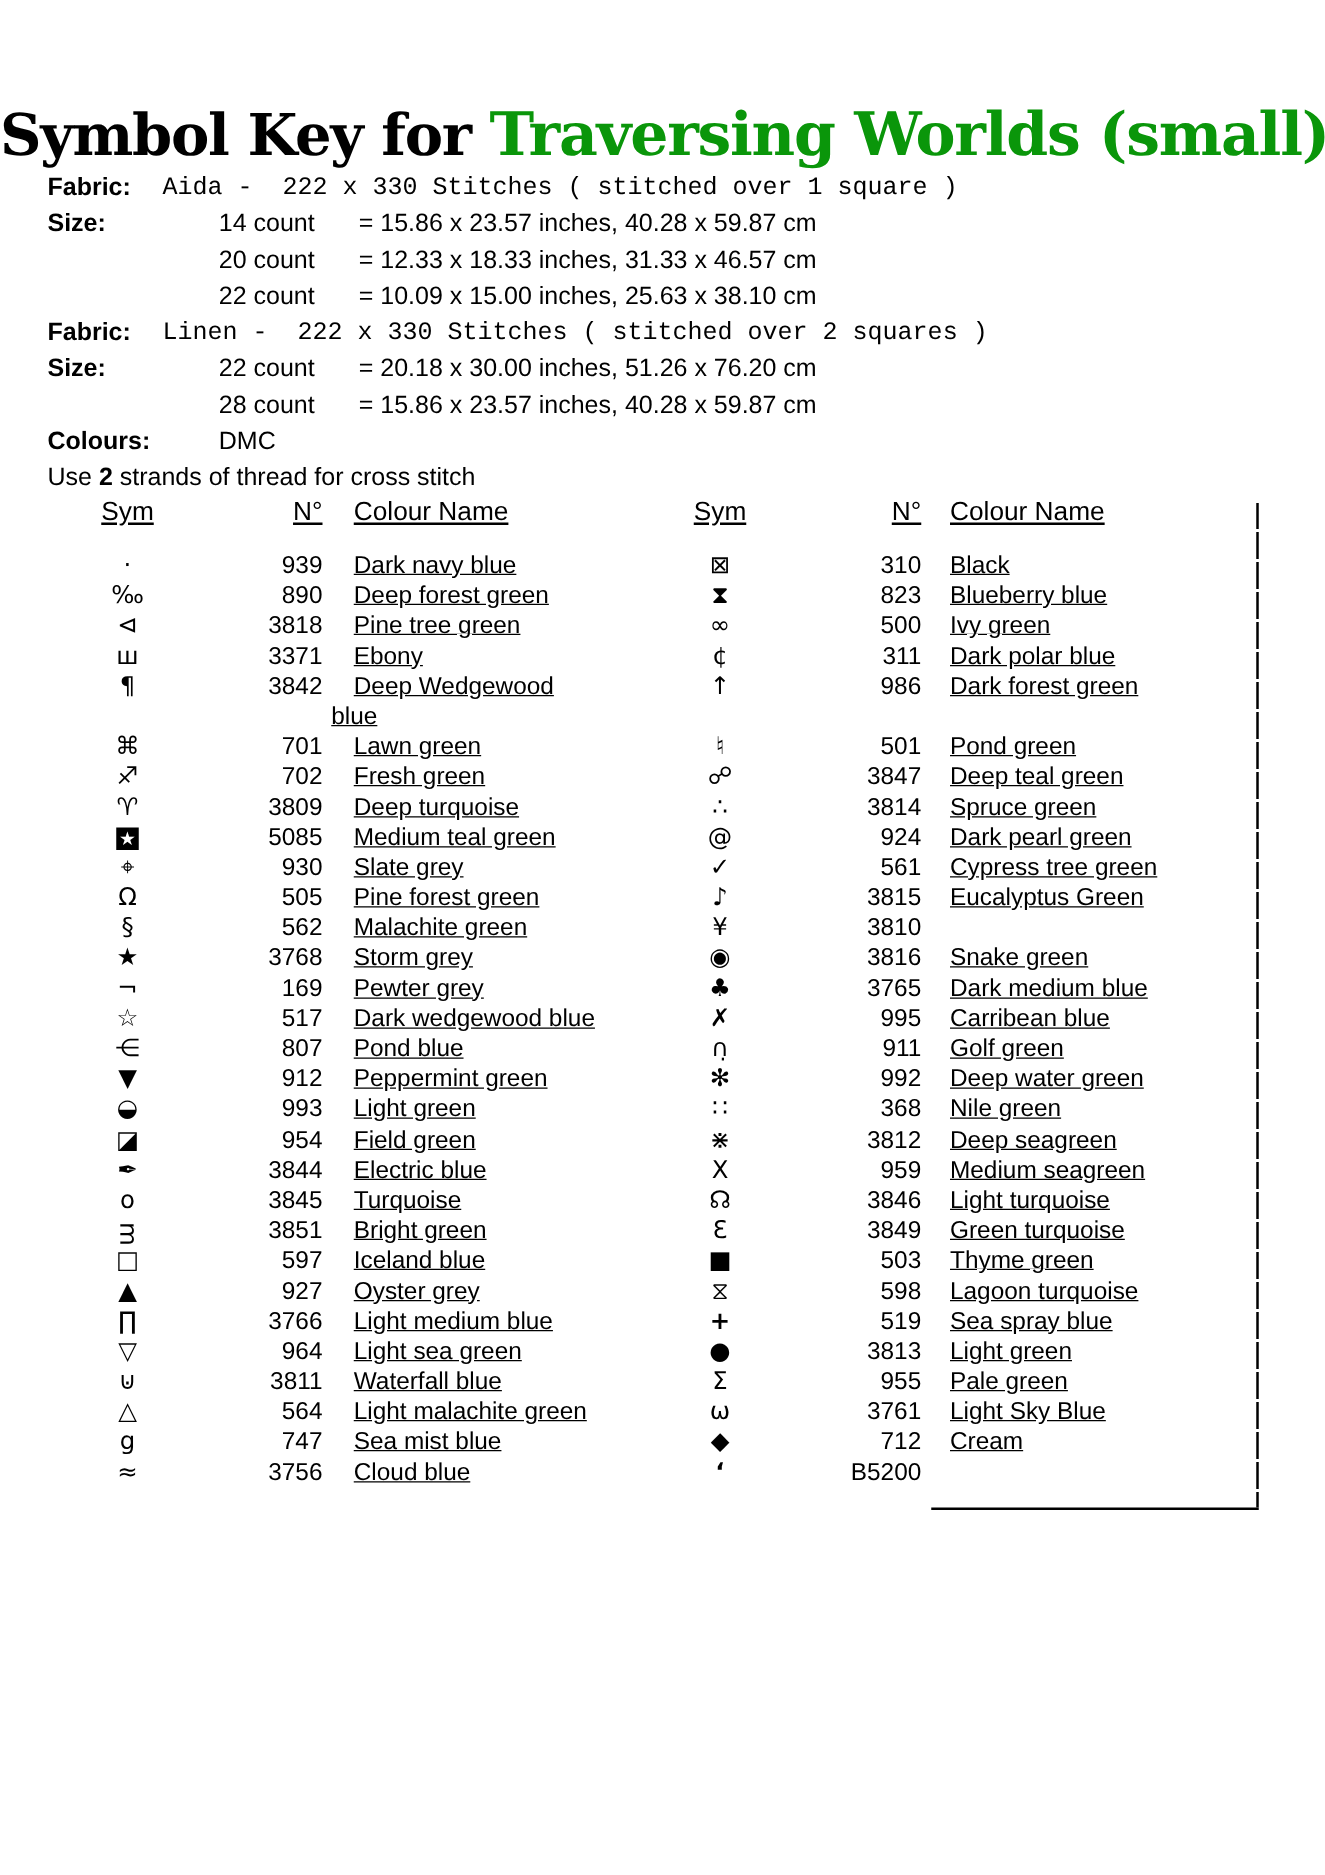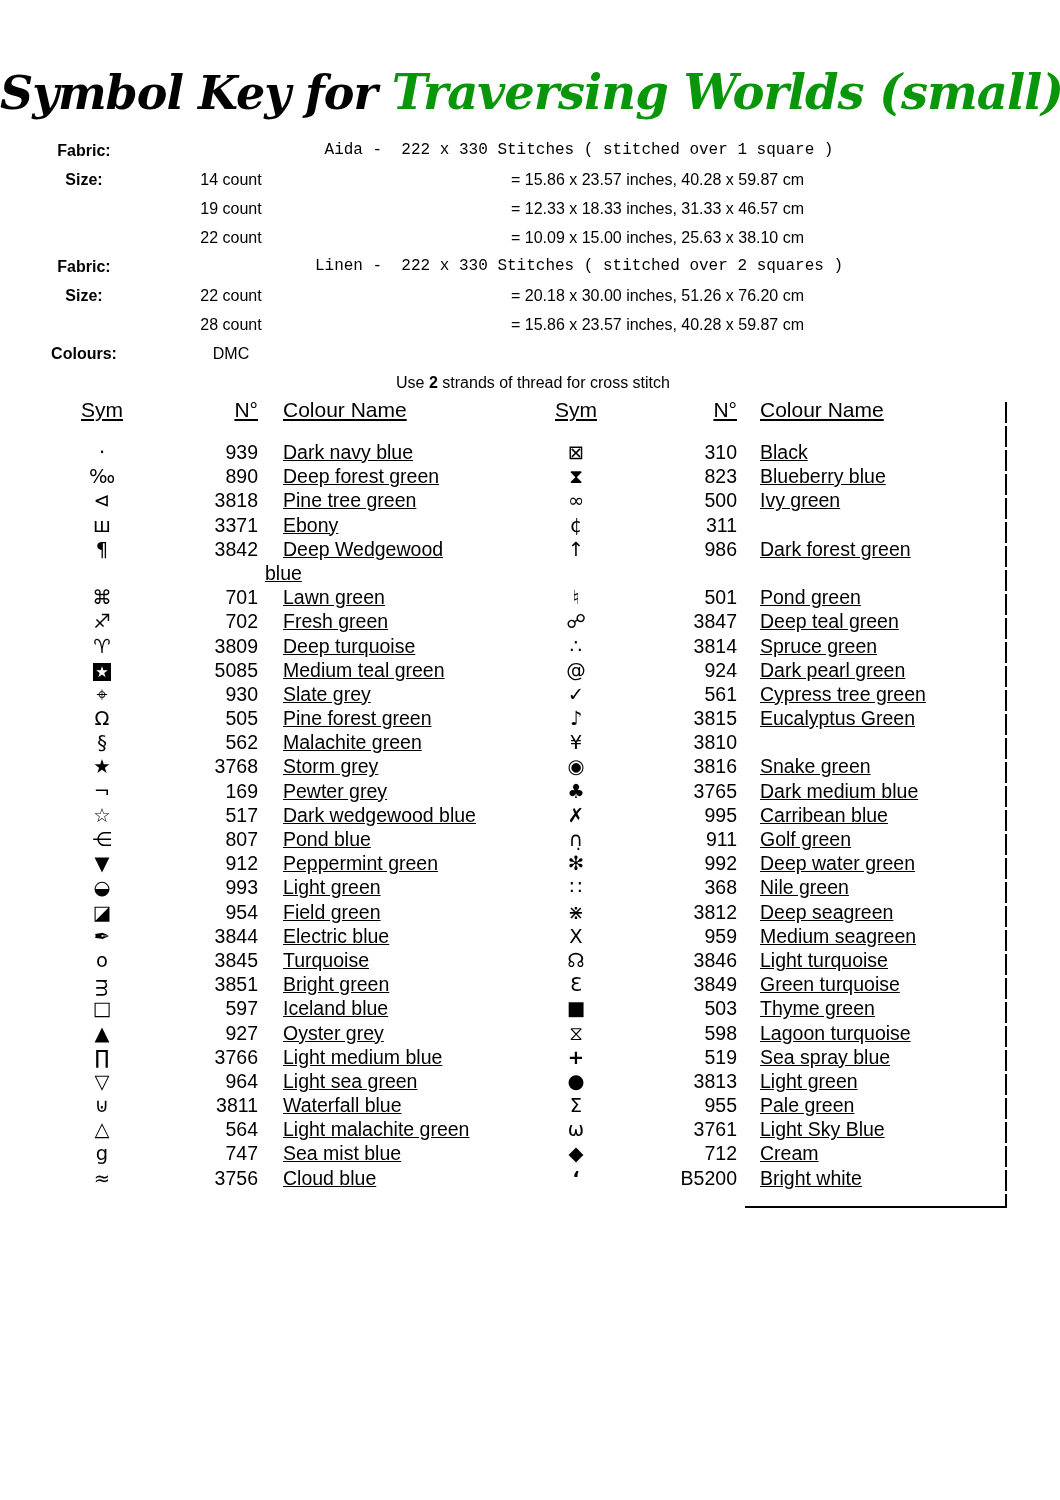--- a/index.html
+++ b/index.html
@@ -3,27 +3,27 @@
 <meta charset="utf-8">
 <style>
   html,body{margin:0;padding:0;}
   body{
     width:1060px;height:1500px;position:relative;background:#ffffff;
     font-family:"Liberation Sans",sans-serif;color:#000;
     -webkit-font-smoothing:antialiased;overflow:hidden;
   }
   
   .title{
-    position:absolute;top:64px;left:0;width:1060px;text-align:center;
-    font-family:"DejaVu Serif",serif;font-style:italic;font-weight:bold;
+    position:absolute;top:80px;left:0;width:1060px;text-align:center;
+    font-family:"DejaVu Serif",serif;font-weight:bold;
     font-size:46px;letter-spacing:-1px;white-space:nowrap;
   }
   .title .t-name{font-size:48px;}
   
-  .info{position:absolute;top:136px;left:38px;width:990px;font-size:16px;text-align:center;}
+  .info{position:absolute;top:136px;left:38px;width:990px;font-size:20px;}
   .info-row{display:flex;height:29px;line-height:29px;white-space:pre;}
   .i-label{width:92px;font-weight:bold;flex:0 0 auto;}
   .i-count{padding-left:45px;width:112px;flex:0 0 auto;}
   .i-value{flex:1;}
   .i-fabric{flex:1;font-family:Liberation Mono, monospace;}
   .use-line{height:29px;line-height:29px;white-space:pre;}
   .use-line b{font-weight:bold;}
   
   .key-col{position:absolute;top:398px;font-size:19.5px;}
   #left-col{left:62px;width:440px;}
@@ -56,21 +56,21 @@
 </style>
 </head>
 <body>
 
 <div class="title"><span>Symbol Key for </span><span class="t-name" style="color: rgb(10, 150, 10);">Traversing Worlds (small)</span></div>
 
 <div class="info">
   <div id="info-rows">
       <div class="info-row"><span class="i-label">Fabric:</span><span class="i-fabric">Aida -  222 x 330 Stitches ( stitched over 1 square )</span></div>
       <div class="info-row"><span class="i-label">Size:</span><span class="i-count">14 count</span><span class="i-value">= 15.86 x 23.57 inches, 40.28 x 59.87 cm</span></div>
-      <div class="info-row"><span class="i-label"></span><span class="i-count">19 count</span><span class="i-value">= 12.33 x 18.33 inches, 31.33 x 46.57 cm</span></div>
+      <div class="info-row"><span class="i-label"></span><span class="i-count">20 count</span><span class="i-value">= 12.33 x 18.33 inches, 31.33 x 46.57 cm</span></div>
       <div class="info-row"><span class="i-label"></span><span class="i-count">22 count</span><span class="i-value">= 10.09 x 15.00 inches, 25.63 x 38.10 cm</span></div>
       <div class="info-row"><span class="i-label">Fabric:</span><span class="i-fabric">Linen -  222 x 330 Stitches ( stitched over 2 squares )</span></div>
       <div class="info-row"><span class="i-label">Size:</span><span class="i-count">22 count</span><span class="i-value">= 20.18 x 30.00 inches, 51.26 x 76.20 cm</span></div>
       <div class="info-row"><span class="i-label"></span><span class="i-count">28 count</span><span class="i-value">= 15.86 x 23.57 inches, 40.28 x 59.87 cm</span></div>
       <div class="info-row"><span class="i-label">Colours:</span><span class="i-count">DMC</span><span class="i-value"></span></div>
     </div>
   <div class="use-line"><span>Use </span><b>2</b><span> strands of thread for cross stitch</span></div>
 </div>
 
 <div class="key-col" id="left-col">
@@ -251,20 +251,21 @@
         <span class="c-name">Blueberry blue</span>
       </div>
       <div class="key-row">
         <span class="c-sym"><span>∞</span></span>
         <span class="c-num">500</span>
         <span class="c-name">Ivy green</span>
       </div>
       <div class="key-row">
         <span class="c-sym"><span>¢</span></span>
         <span class="c-num">311</span>
+        <span class="c-name">Dark polar blue</span>
       </div>
       <div class="key-row">
         <span class="c-sym"><span>↑</span></span>
         <span class="c-num">986</span>
         <span class="c-name">Dark forest green</span>
       </div>
       <div class="spacer-row"></div>
       <div class="key-row">
         <span class="c-sym"><span>♮</span></span>
         <span class="c-num">501</span>
@@ -380,19 +381,18 @@
         <span class="c-name">Light Sky Blue</span>
       </div>
       <div class="key-row">
         <span class="c-sym"><span>◆</span></span>
         <span class="c-num">712</span>
         <span class="c-name">Cream</span>
       </div>
       <div class="key-row">
         <span class="c-sym"><span class="sym-bold">‘</span></span>
         <span class="c-num">B5200</span>
-        <span class="c-name">Bright white</span>
       </div>
     </div>
 </div>
 
 <div class="v-border"></div>
 <div class="h-border"></div>
 
 </body></html>

